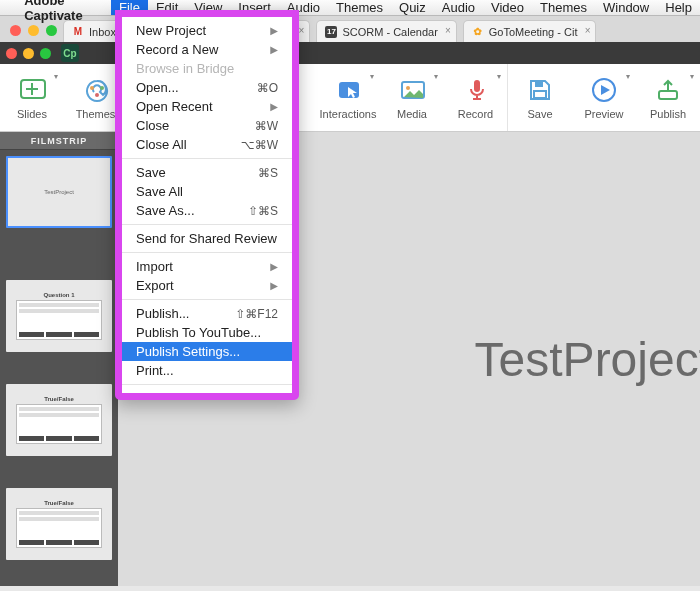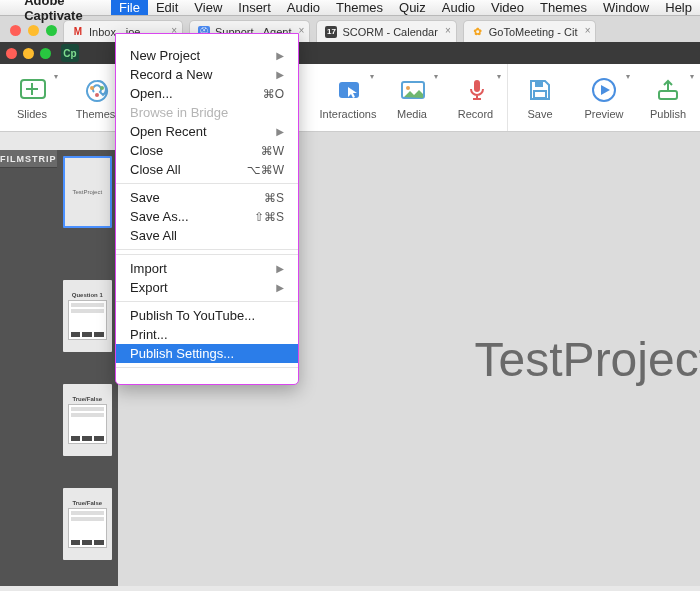--- a/index.html
+++ b/index.html
@@ -36,39 +36,39 @@
   .tool { width:64px; height:100%; display:flex; flex-direction:column; align-items:center; justify-content:center; font-size:11px; color:#555; gap:4px; position:relative;}
   .tool .ic { width:28px; height:28px; display:flex; align-items:center; justify-content:center; }
   .tool .arrow { position:absolute; top:8px; right:6px; font-size:8px; color:#888;}
   .tool.sep-after { border-right:1px solid #e4e4e4; }
   .spacer { flex:1; }
 
   svg { display:block; }
 
   
   .content { display:flex; height:calc(591px - 21px - 26px - 22px - 68px); }
-  .filmstrip { width:118px; background:#535353; display:flex; flex-direction:row;margin-top:18px; }
+  .filmstrip { width:118px; background:#535353; display:flex; flex-direction:column; }
   .filmstrip-header { height:18px; background:#6a6a6a; color:#eee; font-size:9px; font-weight:600; letter-spacing:1px; display:flex; align-items:center; justify-content:center; border-bottom:1px solid #444;}
   .thumbs { flex:1; overflow:hidden; padding:6px 6px; display:flex; flex-direction:column; gap:6px;}
   .thumb-wrap { }
   .thumb { background:#e8e8e8; border:2px solid transparent; height:72px; border-radius:1px; position:relative; display:flex; flex-direction:column; align-items:center; justify-content:center; font-size:7px; color:#555;}
   .thumb.selected { border-color:#4a90ff; }
   .thumb .label { font-size:6px; color:#666;}
   .thumb .quiz-body { width:85%; height:60%; background:#fff; border:1px solid #bbb; padding:2px; display:flex; flex-direction:column; gap:2px;}
   .thumb .quiz-body .line{ height:4px; background:#ddd;}
   .thumb .quiz-body .btns{ margin-top:auto; display:flex; gap:2px;} 
   .thumb .quiz-body .btns span{ flex:1; height:5px; background:#4a4a4a;}
   .thumb .quiz-title { font-size:6px; color:#444; font-weight:600; margin-bottom:2px;}
 
   
   .canvas { flex:1; background:#dcdcdc; display:flex; align-items:center; justify-content:flex-end; overflow:hidden; padding-right:0;}
   .project-title { font-size:48px; color:#6a6a6a; font-weight:400; margin-right:-12px;}
 
   
-  .dropdown { position:absolute; left:115px; top:33px; width:184px; background:#fff; border:1px solid #d946ef; border-radius:0 0 5px 5px; box-shadow:0 6px 18px rgba(0,0,0,.28); padding:12px 0; z-index:50;}
+  .dropdown { position:absolute; left:115px; top:10px; width:184px; background:#fff; border:7px solid #d946ef; border-radius:0 0 5px 5px; box-shadow:0 6px 18px rgba(0,0,0,.28); padding:4px 0; z-index:50;}
   .dd-item { height:19px; padding:0 14px; display:flex; align-items:center; font-size:13px; color:#222; justify-content:space-between; position:relative;}
   .dd-item.disabled { color:#b5b5b5; }
   .dd-item.highlight { background:#2b7de9; color:#fff; }
   .dd-item .sub { font-size:10px; color:#888; margin-left:auto;}
   .dd-item .shortcut { font-size:12px; color:#555; letter-spacing:0px;}
   .dd-sep { height:1px; background:#e3e3e3; margin:4px 0;}
 
 </style>
 </head>
 <body>
@@ -277,65 +277,72 @@
 
 <div class="dropdown" id="file-dropdown">
     <div class="dd-item">
       <span>New Project</span>
       <span class="sub">▶</span>
     </div>
     <div class="dd-item">
       <span>Record a New</span>
       <span class="sub">▶</span>
     </div>
+    <div class="dd-item disabled">
+      <span>Browse in Bridge</span>
+    </div>
     <div class="dd-item">
       <span>Open...</span>
       <span class="shortcut">⌘O</span>
     </div>
-    <div class="dd-item disabled">
-      <span>Browse in Bridge</span>
-    </div>
     <div class="dd-item">
       <span>Open Recent</span>
       <span class="sub">▶</span>
     </div>
     <div class="dd-item">
       <span>Close</span>
       <span class="shortcut">⌘W</span>
     </div>
     <div class="dd-item">
       <span>Close All</span>
       <span class="shortcut">⌥⌘W</span>
     </div>
     <div class="dd-sep"></div>
     <div class="dd-item">
       <span>Save</span>
       <span class="shortcut">⌘S</span>
     </div>
     <div class="dd-item">
+      <span>Save All</span>
+    </div>
+    <div class="dd-item">
       <span>Save As...</span>
       <span class="shortcut">⇧⌘S</span>
     </div>
-    <div class="dd-item">
-      <span>Save All</span>
-    </div>
-    <div class="dd-sep"></div>
+    <div class="dd-sep"></div>
+    <div class="dd-item">
+      <span>Send for Shared Review</span>
+    </div>
     <div class="dd-sep"></div>
     <div class="dd-item">
       <span>Import</span>
       <span class="sub">▶</span>
     </div>
     <div class="dd-item">
       <span>Export</span>
       <span class="sub">▶</span>
     </div>
     <div class="dd-sep"></div>
     <div class="dd-item">
+      <span>Publish...</span>
+      <span class="shortcut">⇧⌘F12</span>
+    </div>
+    <div class="dd-item">
       <span>Publish To YouTube...</span>
-    </div>
-    <div class="dd-item">
-      <span>Print...</span>
     </div>
     <div class="dd-item highlight">
       <span>Publish Settings...</span>
     </div>
+    <div class="dd-item">
+      <span>Print...</span>
+    </div>
     <div class="dd-sep"></div>
   </div>
 
 </body></html>

